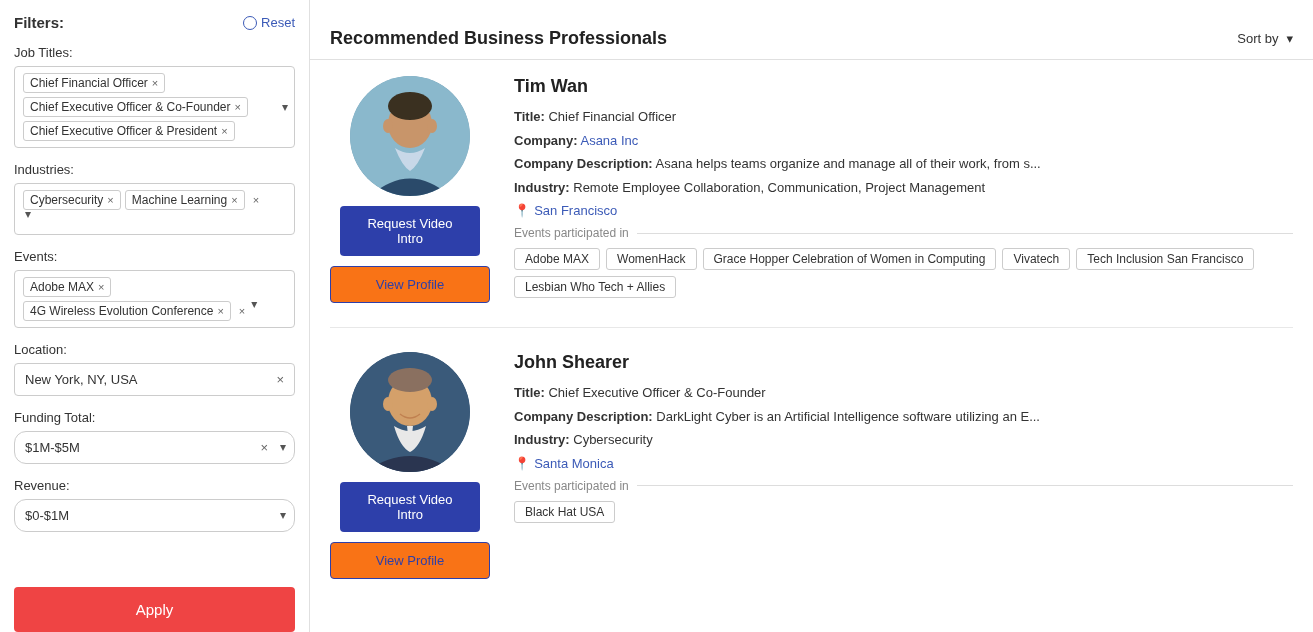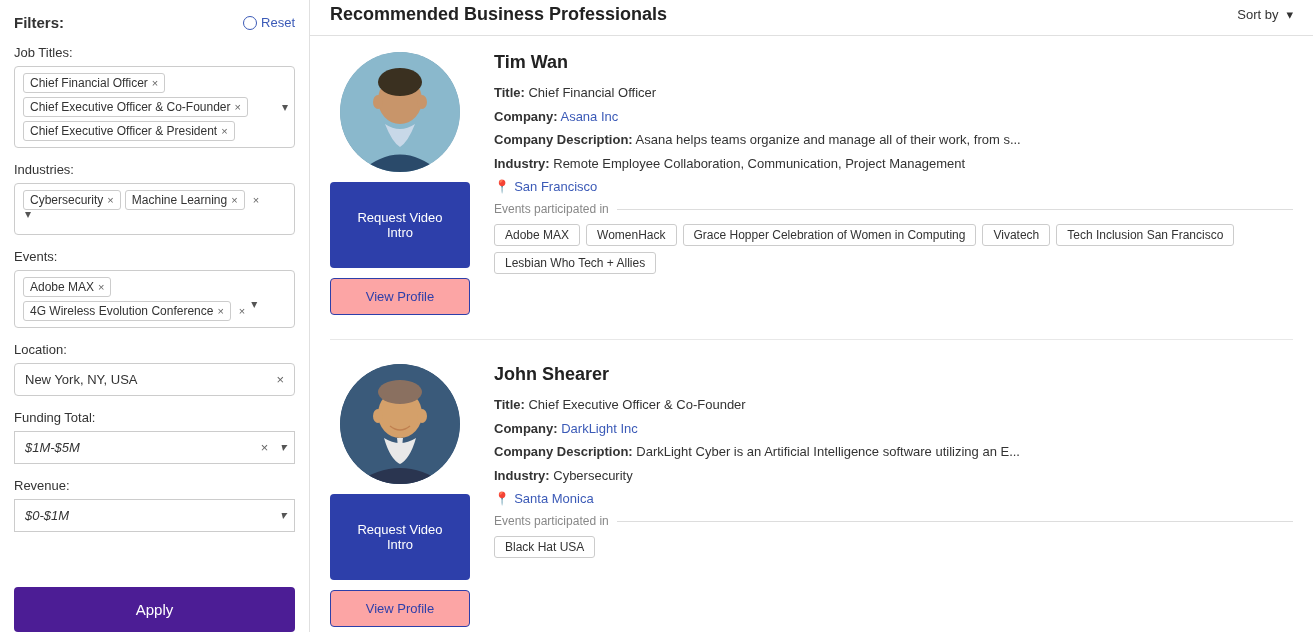--- a/index.html
+++ b/index.html
@@ -103,47 +103,46 @@
     }
     .location-x {
       position: absolute;
       right: 10px;
       color: #666;
       cursor: pointer;
       font-size: 13px;
     }
     .select-box {
       border: 1px solid #ccc;
-      border-radius: 0;
+      border-radius: 12px;
       padding: 8px 30px 8px 10px;
       display: flex;
       align-items: flex-start;
       justify-content: space-between;
       font-size: 13px;
       color: #333;
       position: relative;
       cursor: pointer;
-      font-style: italic;
     }
     .select-arrow {
       position: absolute;
       right: 8px;
       color: #555;
       font-size: 12px;
     }
     .select-x {
       position: absolute;
       right: 26px;
       color: #666;
       cursor: pointer;
       font-size: 13px;
     }
     .apply-btn {
       width: 100%;
-      background: #4c1d95;
+      background: #ef4444;
       color: #fff;
       border: none;
       border-radius: 4px;
       padding: 14px;
       font-size: 15px;
       cursor: pointer;
       margin-top: auto;
       margin-bottom: 0;
       min-height: 44px;
     }
@@ -156,21 +155,21 @@
     .main {
       flex: 1;
       display: flex;
       flex-direction: column;
       overflow: hidden;
     }
     .main-header {
       display: flex;
       align-items: center;
       justify-content: space-between;
-      padding: 4px 20px 10px 20px;
+      padding: 28px 20px 10px 20px;
       border-bottom: 1px solid #e0e0e0;
     }
     .main-title {
       font-size: 18px;
       font-weight: bold;
       color: #222;
     }
     .sort-btn {
       color: #333;
       font-size: 13px;
@@ -222,35 +221,35 @@
     }
     .avatar svg {
       width: 100%;
       height: 100%;
     }
     .request-btn {
       background: #2d3faa;
       color: #fff;
       border: none;
       border-radius: 4px;
-      padding: 28px 18px;
+      padding: 10px 18px;
       font-size: 13px;
       cursor: pointer;
       width: 140px;
       text-align: center;
     }
     .view-btn {
-      background: #fca5a5;
+      background: #f97316;
       color: #2d3faa;
       border: 1px solid #2d3faa;
       border-radius: 4px;
       padding: 10px 18px;
       font-size: 13px;
       cursor: pointer;
-      width: 140px;
+      width: 160px;
       text-align: center;
     }
     .profile-right {
       flex: 1;
     }
     .profile-name {
       font-size: 18px;
       font-weight: bold;
       margin-bottom: 10px;
       color: #222;
@@ -497,23 +496,20 @@
         </div>
         <button class="request-btn">Request Video Intro</button>
         <button class="view-btn">View Profile</button>
       </div>
       <div class="profile-right">
         <div class="profile-name">John Shearer</div>
         <div class="profile-field">
           <strong>Title:</strong> Chief Executive Officer &amp; Co-Founder
         </div>
         <div class="profile-field">
-          <strong>Company:</strong> <a class="link-blue" href="#">DarkLight Inc</a>
-        </div>
-        <div class="profile-field">
           <strong>Company Description:</strong> DarkLight Cyber is an Artificial Intelligence software utilizing an E...
         </div>
         <div class="profile-field">
           <strong>Industry:</strong> Cybersecurity
         </div>
         <div class="location-row">
           <span>📍</span>
           <span>Santa Monica</span>
         </div>
         <div class="events-section">

